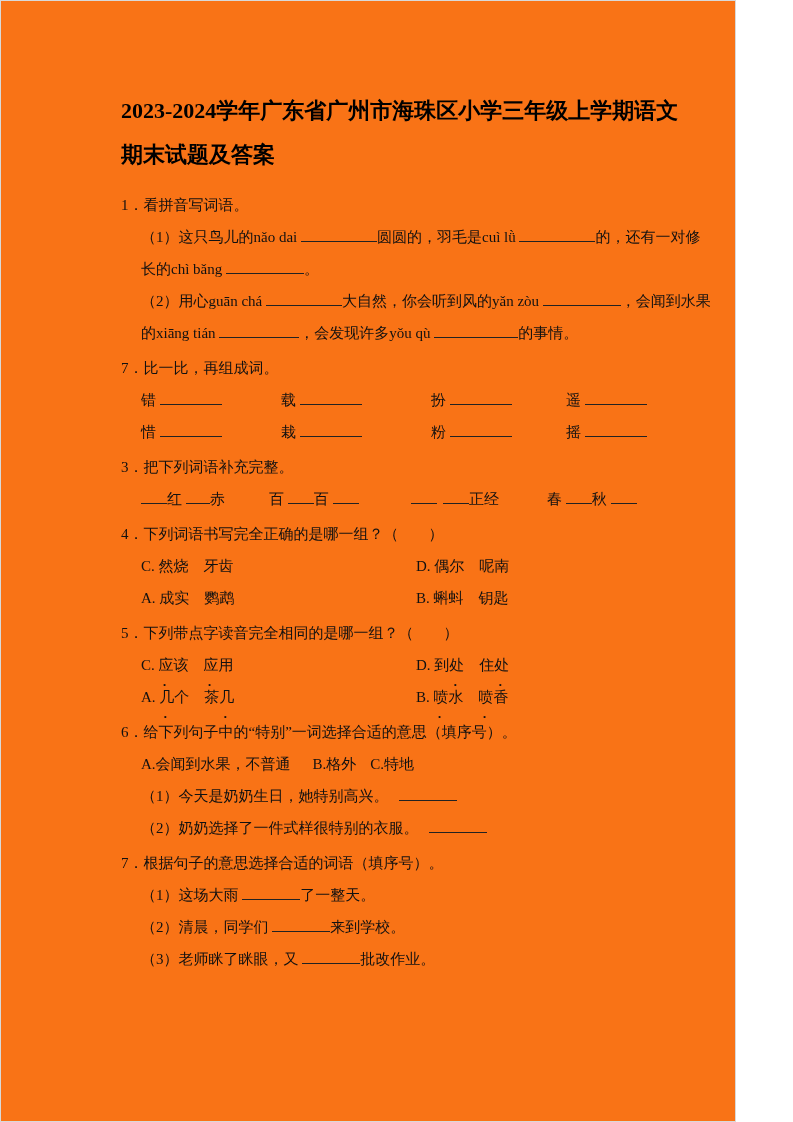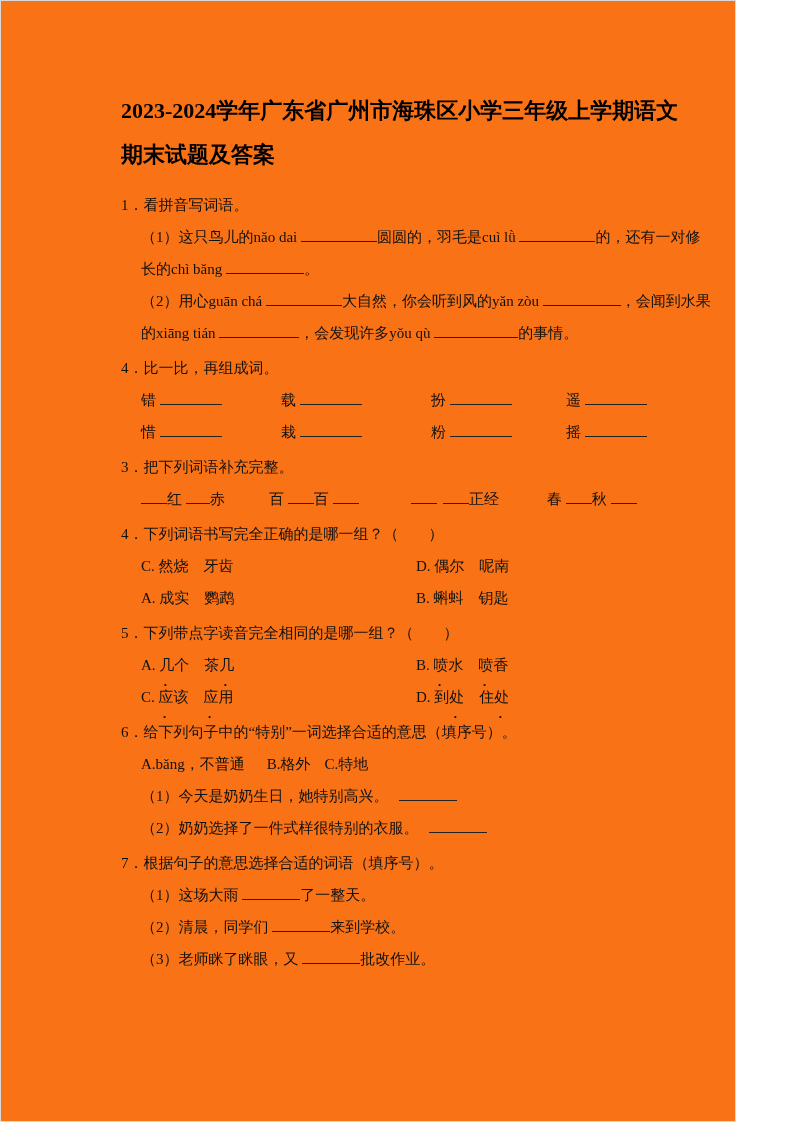--- a/index.html
+++ b/index.html
@@ -35,45 +35,45 @@
 
   <section class="question">
     <div class="line header">1．看拼音写词语。</div>
     <div class="line indent"><span>（1）这只鸟儿的nǎo dai </span><span class="blank" style="width: 76px;"></span><span>圆圆的，羽毛是cuì lǜ </span><span class="blank" style="width: 76px;"></span><span>的，还有一对修</span></div>
     <div class="line indent"><span>长的chì bǎng </span><span class="blank" style="width: 78px;"></span><span>。</span></div>
     <div class="line indent"><span>（2）用心guān chá </span><span class="blank" style="width: 76px;"></span><span>大自然，你会听到风的yǎn zòu </span><span class="blank" style="width: 78px;"></span><span>，会闻到水果</span></div>
     <div class="line indent"><span>的xiāng tián </span><span class="blank" style="width: 80px;"></span><span>，会发现许多yǒu qù </span><span class="blank" style="width: 84px;"></span><span>的事情。</span></div>
   </section>
 
   <section class="question">
-    <div class="line header">4．比一比，再组成词。</div>
+    <div class="line header">7．比一比，再组成词。</div>
     <div class="line indent"><span class="cell" style="width: 140px;"><span>错 </span><span class="blank" style="width: 62px;"></span></span><span class="cell" style="width: 150px;"><span>载 </span><span class="blank" style="width: 62px;"></span></span><span class="cell" style="width: 135px;"><span>扮 </span><span class="blank" style="width: 62px;"></span></span><span class="cell"><span>遥 </span><span class="blank" style="width: 62px;"></span></span></div>
     <div class="line indent"><span class="cell" style="width: 140px;"><span>惜 </span><span class="blank" style="width: 62px;"></span></span><span class="cell" style="width: 150px;"><span>栽 </span><span class="blank" style="width: 62px;"></span></span><span class="cell" style="width: 135px;"><span>粉 </span><span class="blank" style="width: 62px;"></span></span><span class="cell"><span>摇 </span><span class="blank" style="width: 62px;"></span></span></div>
   </section>
 
   <section class="question">
     <div class="line header">3．把下列词语补充完整。</div>
     <div class="line indent"><span class="cell" style="width: 128px;"><span class="blank" style="width: 26px;"></span><span>红 </span><span class="blank" style="width: 24px;"></span><span>赤</span></span><span class="cell" style="width: 142px;"><span>百 </span><span class="blank" style="width: 26px;"></span><span>百 </span><span class="blank" style="width: 26px;"></span></span><span class="cell" style="width: 136px;"><span class="blank" style="width: 26px;"></span><span class="gap" style="width: 6px;"></span><span class="blank" style="width: 26px;"></span><span>正经</span></span><span class="cell"><span>春 </span><span class="blank" style="width: 26px;"></span><span>秋 </span><span class="blank" style="width: 26px;"></span></span></div>
   </section>
 
   <section class="question">
     <div class="line header">4．下列词语书写完全正确的是哪一组？（　　）</div>
     <div class="line indent"><span class="cell" style="width: 275px;"><span>C. 然烧　牙齿</span></span><span class="cell"><span>D. 偶尔　呢南</span></span></div>
     <div class="line indent"><span class="cell" style="width: 275px;"><span>A. 成实　鹦鹉</span></span><span class="cell"><span>B. 蝌蚪　钥匙</span></span></div>
   </section>
 
   <section class="question">
     <div class="line header">5．下列带点字读音完全相同的是哪一组？（　　）</div>
+    <div class="line indent"><span class="cell" style="width: 275px;"><span>C. </span><span class="dotted">应</span><span>该　</span><span class="dotted">应</span><span>用</span></span><span class="cell"><span>D. 到</span><span class="dotted">处</span><span>　住</span><span class="dotted">处</span></span></div>
     <div class="line indent"><span class="cell" style="width: 275px;"><span>A. </span><span class="dotted">几</span><span>个　茶</span><span class="dotted">几</span></span><span class="cell"><span>B. </span><span class="dotted">喷</span><span>水　</span><span class="dotted">喷</span><span>香</span></span></div>
-    <div class="line indent"><span class="cell" style="width: 275px;"><span>C. </span><span class="dotted">应</span><span>该　</span><span class="dotted">应</span><span>用</span></span><span class="cell"><span>D. 到</span><span class="dotted">处</span><span>　住</span><span class="dotted">处</span></span></div>
   </section>
 
   <section class="question">
     <div class="line header">6．给下列句子中的“特别”一词选择合适的意思（填序号）。</div>
-    <div class="line indent"><span>A.bǎng，不普通</span><span class="gap" style="width: 22px;"></span><span>B.格外</span><span class="gap" style="width: 14px;"></span><span>C.特地</span></div>
+    <div class="line indent"><span>A.会闻到水果，不普通</span><span class="gap" style="width: 22px;"></span><span>B.格外</span><span class="gap" style="width: 14px;"></span><span>C.特地</span></div>
     <div class="line indent"><span>（1）今天是奶奶生日，她特别高兴。</span><span class="gap" style="width: 10px;"></span><span class="blank" style="width: 58px;"></span></div>
     <div class="line indent"><span>（2）奶奶选择了一件式样很特别的衣服。</span><span class="gap" style="width: 10px;"></span><span class="blank" style="width: 58px;"></span></div>
   </section>
 
   <section class="question">
     <div class="line header">7．根据句子的意思选择合适的词语（填序号）。</div>
     <div class="line indent"><span>（1）这场大雨 </span><span class="blank" style="width: 58px;"></span><span>了一整天。</span></div>
     <div class="line indent"><span>（2）清晨，同学们 </span><span class="blank" style="width: 58px;"></span><span>来到学校。</span></div>
     <div class="line indent"><span>（3）老师眯了眯眼，又 </span><span class="blank" style="width: 58px;"></span><span>批改作业。</span></div>
   </section>

